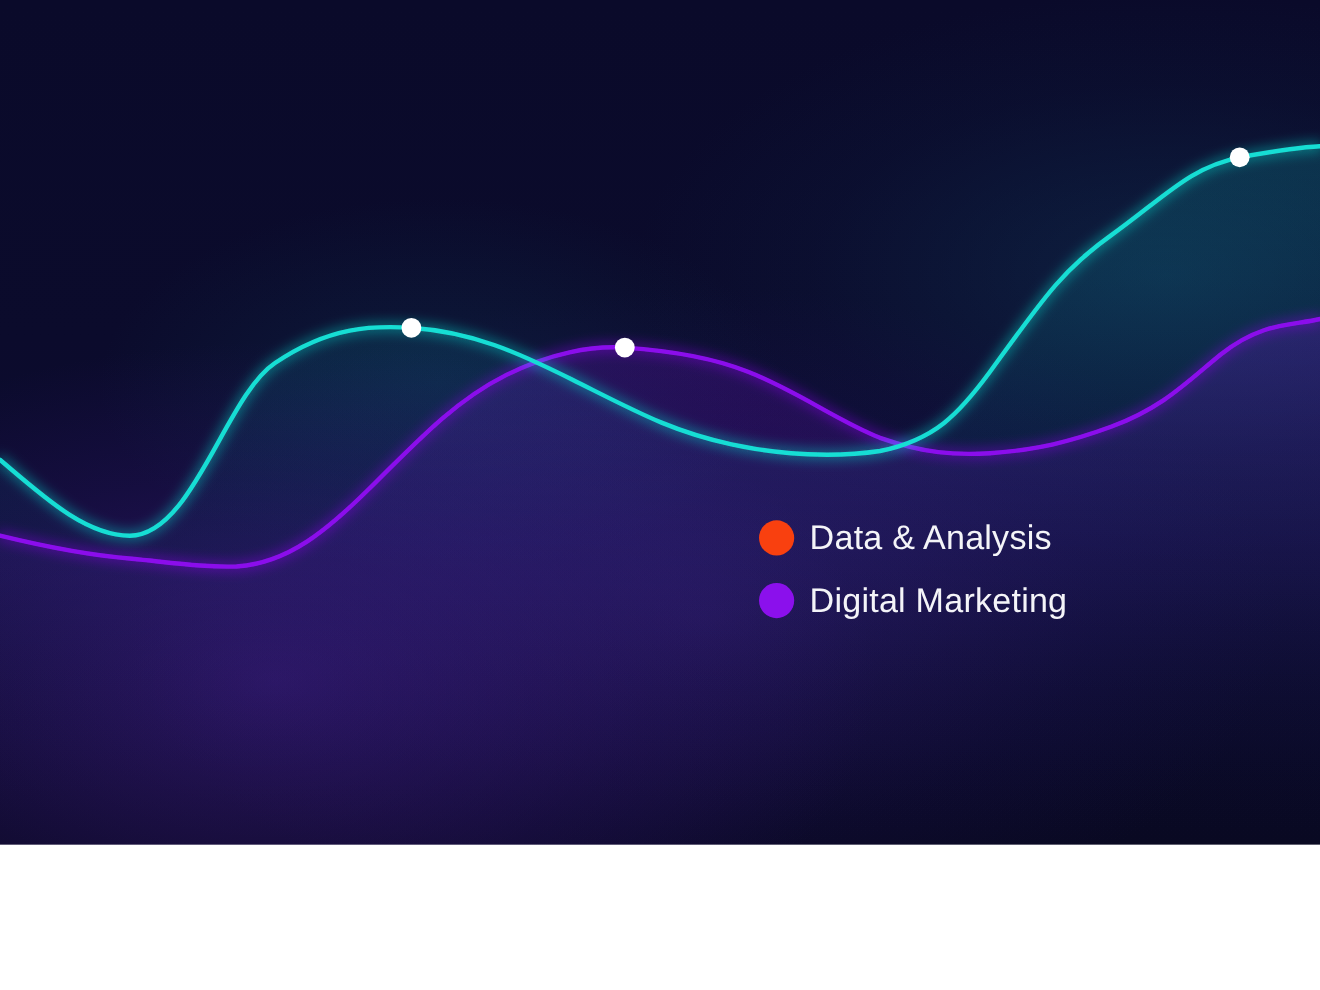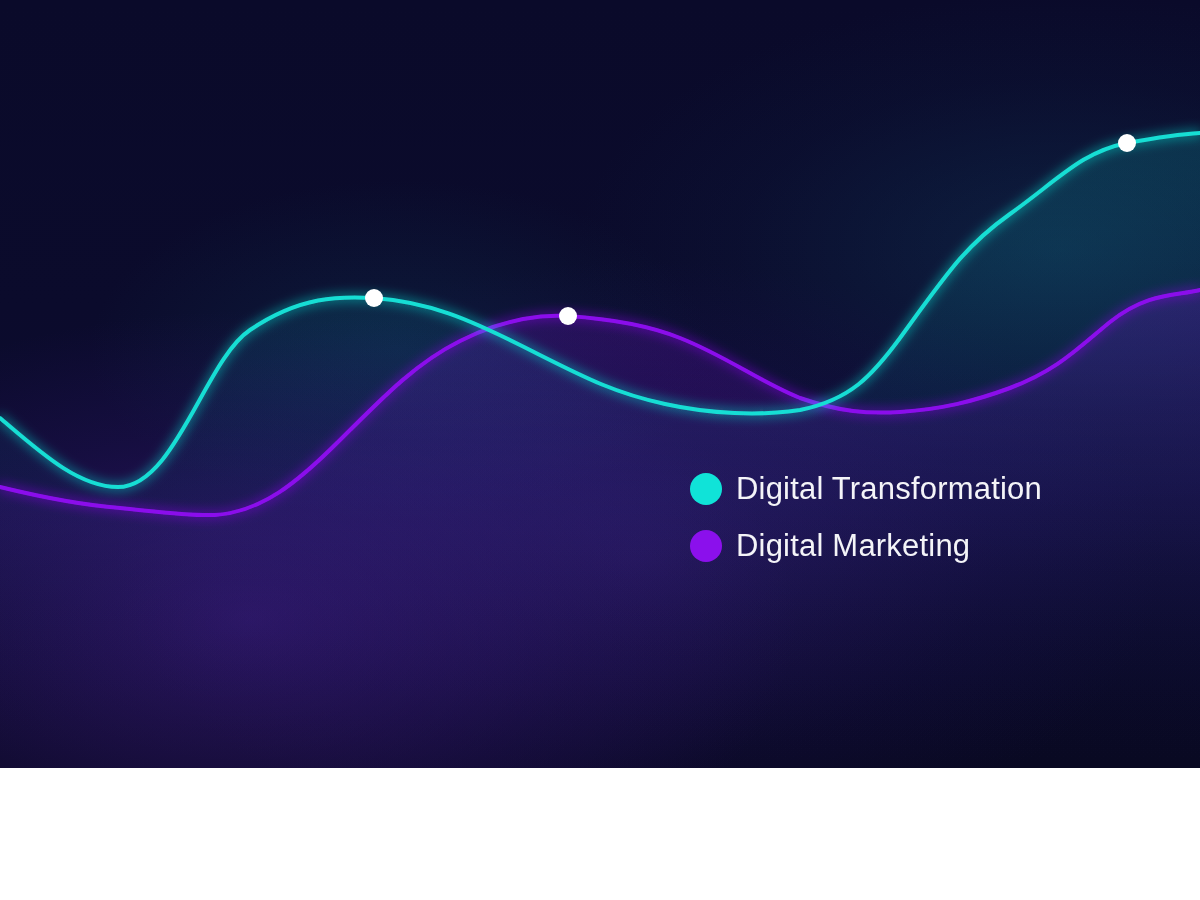--- a/index.html
+++ b/index.html
@@ -157,25 +157,25 @@
                C 1060 178, 1082 152, 1127 143
                C 1160 137, 1182 134, 1200 133"></path>
 
       <circle cx="374" cy="298" r="9" fill="#ffffff"></circle>
       <circle cx="568" cy="316" r="9" fill="#ffffff"></circle>
       <circle cx="1127" cy="143" r="9" fill="#ffffff"></circle>
     </svg>
 
     <div id="legend">
 
+      <div class="legend-row r1">
+        <span class="legend-dot" style="background:#f9400f;"></span>
+        <span class="legend-label">Data &amp; Analysis</span>
+      </div>
 
-      <div class="legend-row r2">
-        <span class="legend-dot" style="background:#10e3d8;"></span>
-        <span class="legend-label">Digital Transformation</span>
-      </div>
 
       <div class="legend-row r3">
         <span class="legend-dot" style="background:#8b10ec;"></span>
         <span class="legend-label">Digital Marketing</span>
       </div>
 
     </div>
   </div>
 
   <div id="bottom-band"></div>

